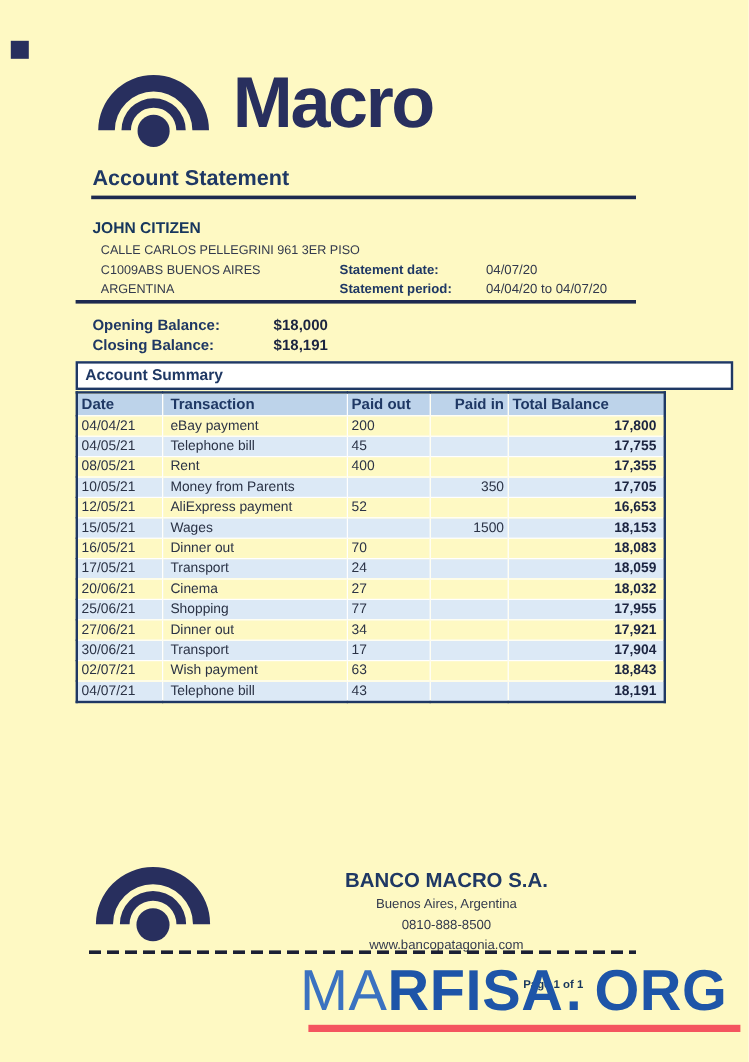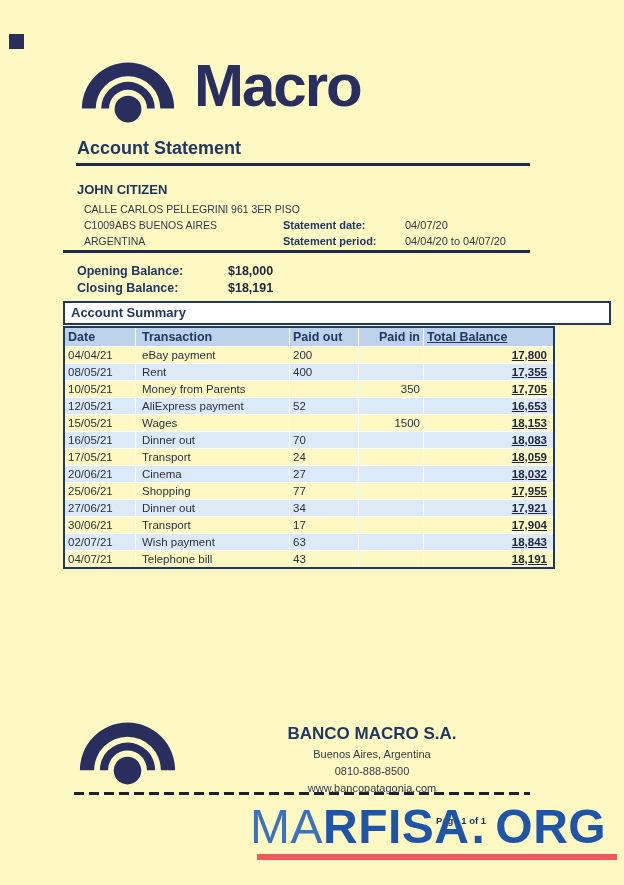--- a/index.html
+++ b/index.html
@@ -43,21 +43,21 @@
     box-sizing:border-box;border-collapse:collapse;table-layout:fixed;}
   .summary-table th,.summary-table td{padding:0 3px;overflow:hidden;white-space:nowrap;}
   .summary-table th{height:18px;background:var(--header-row-bg);font-size:12.5px;font-weight:bold;
     color:var(--navy-text);text-align:left;}
   .summary-table td{height:16px;font-size:11.5px;color:#2A3245;}
   .summary-table th+th,.summary-table td+td{border-left:1px solid #fff;}
   .summary-table tbody tr{border-top:1px solid #fff;}
   .summary-table tbody tr:nth-child(even){background:var(--alt-row-bg);}
   .col-date{width:64px;} .col-tx{width:144px;padding-left:6px !important;}
   .col-out{width:62px;text-align:left;} .col-in{width:58px;text-align:right !important;}
-  .col-total{width:120px;text-align:right;padding-right:6px !important;text-decoration:underline;}
+  .col-total{width:120px;text-align:right;padding-right:6px !important;}
   td.col-total{font-weight:bold;color:var(--dark-value);}
   .logo-bottom{left:78px;top:720px;width:99px;height:66px;}
   .footer-block{left:250px;top:724px;width:244px;text-align:center;}
   .footer-bank{font-size:17px;font-weight:bold;color:var(--navy-text);margin:0 0 4px 0;}
   .footer-line{font-size:11px;color:var(--body-text);margin:0 0 5px 0;}
   .dashed-line{left:74px;top:792px;width:456px;height:3px;
     background:repeating-linear-gradient(to right,#1B2034 0,#1B2034 10px,transparent 10px,transparent 15px);}
   .page-label{left:436px;top:815px;font-size:9.5px;font-weight:bold;color:#17365D;z-index:1;}
   .watermark{left:250px;top:803px;font-size:48px;letter-spacing:0.5px;line-height:1;z-index:2;white-space:nowrap;}
   .wm-light{font-weight:normal;color:var(--watermark-light-blue);}
@@ -123,20 +123,27 @@
     </thead>
     <tbody>
         <tr>
           <td class="col-date">04/04/21</td>
           <td class="col-tx">eBay payment</td>
           <td class="col-out">200</td>
           <td class="col-in"></td>
           <td class="col-total">17,800</td>
         </tr>
         <tr>
+          <td class="col-date">04/05/21</td>
+          <td class="col-tx">Telephone bill</td>
+          <td class="col-out">45</td>
+          <td class="col-in"></td>
+          <td class="col-total">17,755</td>
+        </tr>
+        <tr>
           <td class="col-date">08/05/21</td>
           <td class="col-tx">Rent</td>
           <td class="col-out">400</td>
           <td class="col-in"></td>
           <td class="col-total">17,355</td>
         </tr>
         <tr>
           <td class="col-date">10/05/21</td>
           <td class="col-tx">Money from Parents</td>
           <td class="col-out"></td>

